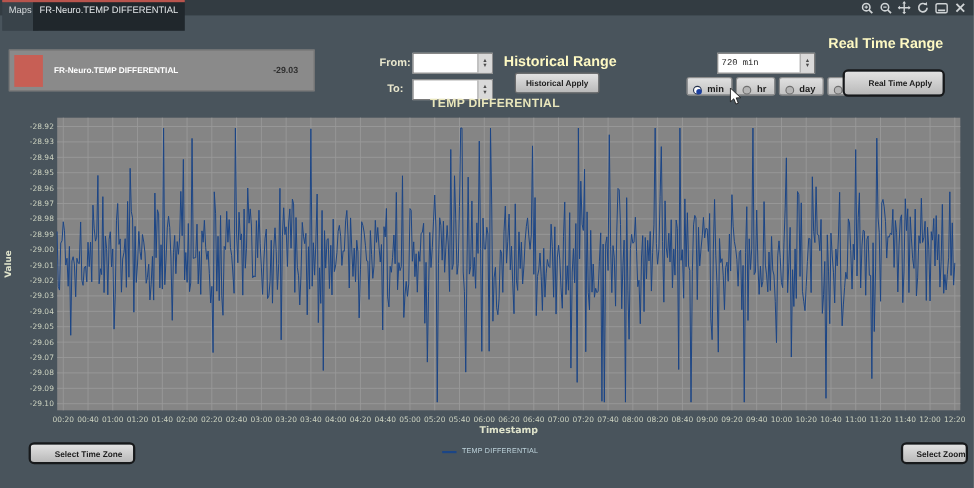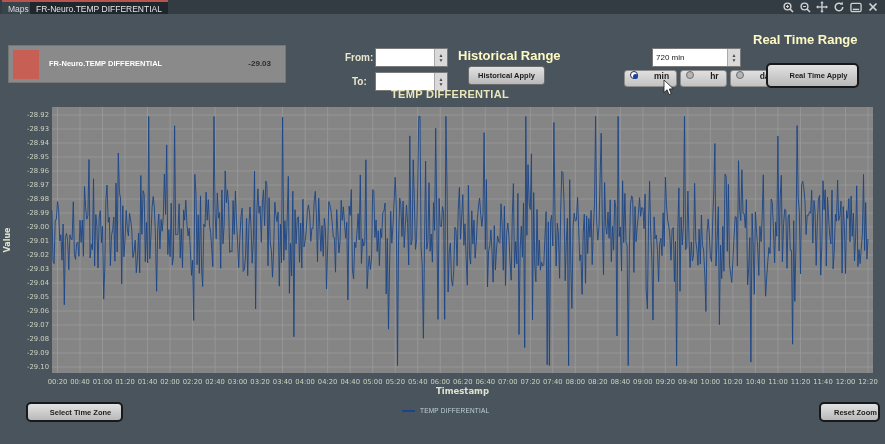--- a/index.html
+++ b/index.html
@@ -2,51 +2,51 @@
 <html><head>
 <meta charset="utf-8">
 <style>
   * { margin:0; padding:0; box-sizing:border-box; }
   html,body { width:885px; height:444px; overflow:hidden; }
   body { font-family:"Liberation Sans", sans-serif; background:#49545c; position:relative; }
   #root { position:absolute; inset:0; width:885px; height:444px; background:#49545c; }
 
   
   .tabbar { position:absolute; left:0; top:0; width:885px; height:14px; background:#333c42; }
-  .tab { position:absolute; top:0; height:14px; padding:2px 6px 0 6px; font-size:8.5px; color:#d6dadc;
+  .tab { position:absolute; top:0; height:28px; padding:2px 6px 0 6px; font-size:8.5px; color:#d6dadc;
          border-top:2px solid #b8544d; background:#39434a; white-space:nowrap; cursor:default; }
   .tab.active { background:#20272c; color:#e2e6e8; }
   .winicons { position:absolute; right:6px; top:1px; display:flex; gap:5px; align-items:center; }
   .winicons span { display:inline-flex; width:12px; height:12px; align-items:center; justify-content:center; }
 
   
   .tagpanel { position:absolute; left:8px; top:45px; width:278px; height:38px; background:#8a8a8a;
               border:1px solid #767676; }
   .tagpanel .accent { position:absolute; left:4px; top:4px; width:26px; height:29px; background:#c75f55; }
   .tagpanel .taglabel { position:absolute; left:40px; top:13px; font-size:7.5px; font-weight:bold; color:#ffffff; }
   .tagpanel .tagvalue { position:absolute; right:14px; top:13px; font-size:8px; font-weight:bold; color:#2e2e2e; }
 
   
   .lbl { position:absolute; font-size:10px; font-weight:bold; color:#e9e7cd; }
   .spininput { position:absolute; height:19px; background:#ffffff; border:1px solid #7a7a7a; display:flex; }
-  .spininput input { flex:1; border:none; outline:none; font-size:8px; padding:0 3px; font-family:Liberation Sans, sans-serif; background:transparent; color:#222; width:100%; }
+  .spininput input { flex:1; border:none; outline:none; font-size:8px; padding:0 3px; font-family:Liberation Mono, monospace; background:transparent; color:#222; width:100%; }
   .spinner { width:13px; background:#d9d9d9; border-left:1px solid #aaa; display:flex; flex-direction:column; align-items:center; justify-content:center; cursor:pointer; }
   .spinner i { font-style:normal; font-size:5px; line-height:5px; color:#4a4a4a; }
 
   .heading { position:absolute; font-size:13px; font-weight:bold; color:#fef9c3; white-space:nowrap; }
 
   .btn { position:absolute; background:linear-gradient(#e2e2e2,#b9b9b9); border:1px solid #6b6b6b; border-radius:3px;
          font-size:7.5px; font-weight:bold; color:#1c1c1c; text-align:center; cursor:pointer;
          display:flex; align-items:center; justify-content:center; font-family:"Liberation Sans",sans-serif; }
   .btn.focused { border:2px solid #17191b; border-radius:5px;padding-left:12px; }
 
   
   .radiogroup { position:absolute; left:624px; top:70px; display:flex; gap:3px; }
   .radiobtn { height:17px; background:linear-gradient(#e0e0e0,#c2c2c2); border:1px solid #8d8d8d; border-radius:3px;
-              display:flex; align-items:flex-start; gap:16px; padding:0 7px 0 5px; cursor:pointer; }
+              display:flex; align-items:flex-end; gap:5px; padding:0 7px 0 5px; cursor:pointer; }
   .radiocircle { width:8px; height:8px; border-radius:50%; background:#b5b5b5; border:1px solid #6f6f6f; position:relative; }
   .radiobtn.selected .radiocircle { background:#ffffff; border:1px solid #23304c; }
   .radiobtn.selected .radiocircle::after { content:""; position:absolute; left:1.5px; top:1.5px; width:5px; height:5px; border-radius:50%; background:#1c3fa0; }
   .radiobtn .rlabel { font-size:8.5px; font-weight:bold; color:#1d1d1d; }
 
   .charttitle { position:absolute; left:300px; top:88px; width:300px; text-align:center;
                 font-size:11px; font-weight:bold; color:#e9e6bb; letter-spacing:0.3px; }
 
   
   .legend { position:absolute; left:402px; top:407px; display:flex; align-items:center; gap:5px; }
@@ -304,21 +304,21 @@
   <div class="charttitle">TEMP DIFFERENTIAL</div>
 
   <div class="btn focused" style="left:26px; top:402px; width:97px; height:20px;">
     <span>Select Time Zone</span>
   </div>
   <div class="legend">
     <span class="legendline" id="legend-line" style="background: rgb(27, 69, 134);"></span>
     <span class="legendtext">TEMP DIFFERENTIAL</span>
   </div>
   <div class="btn focused" style="left:819px; top:402px; width:61px; height:20px;">
-    <span>Reset Zoom</span>
+    <span>Select Zoom</span>
   </div>
 
   <div class="cursor">
     <svg width="12" height="16" viewBox="0 0 12 16">
         <path d="M1 0 L1 12.5 L4.1 9.8 L6 14.6 L8.2 13.7 L6.3 9 L10.3 8.8 Z" fill="#ffffff" stroke="#1a1a1a" stroke-width="0.8"></path>
       </svg>
   </div>
 </div>
 
 </body></html>

